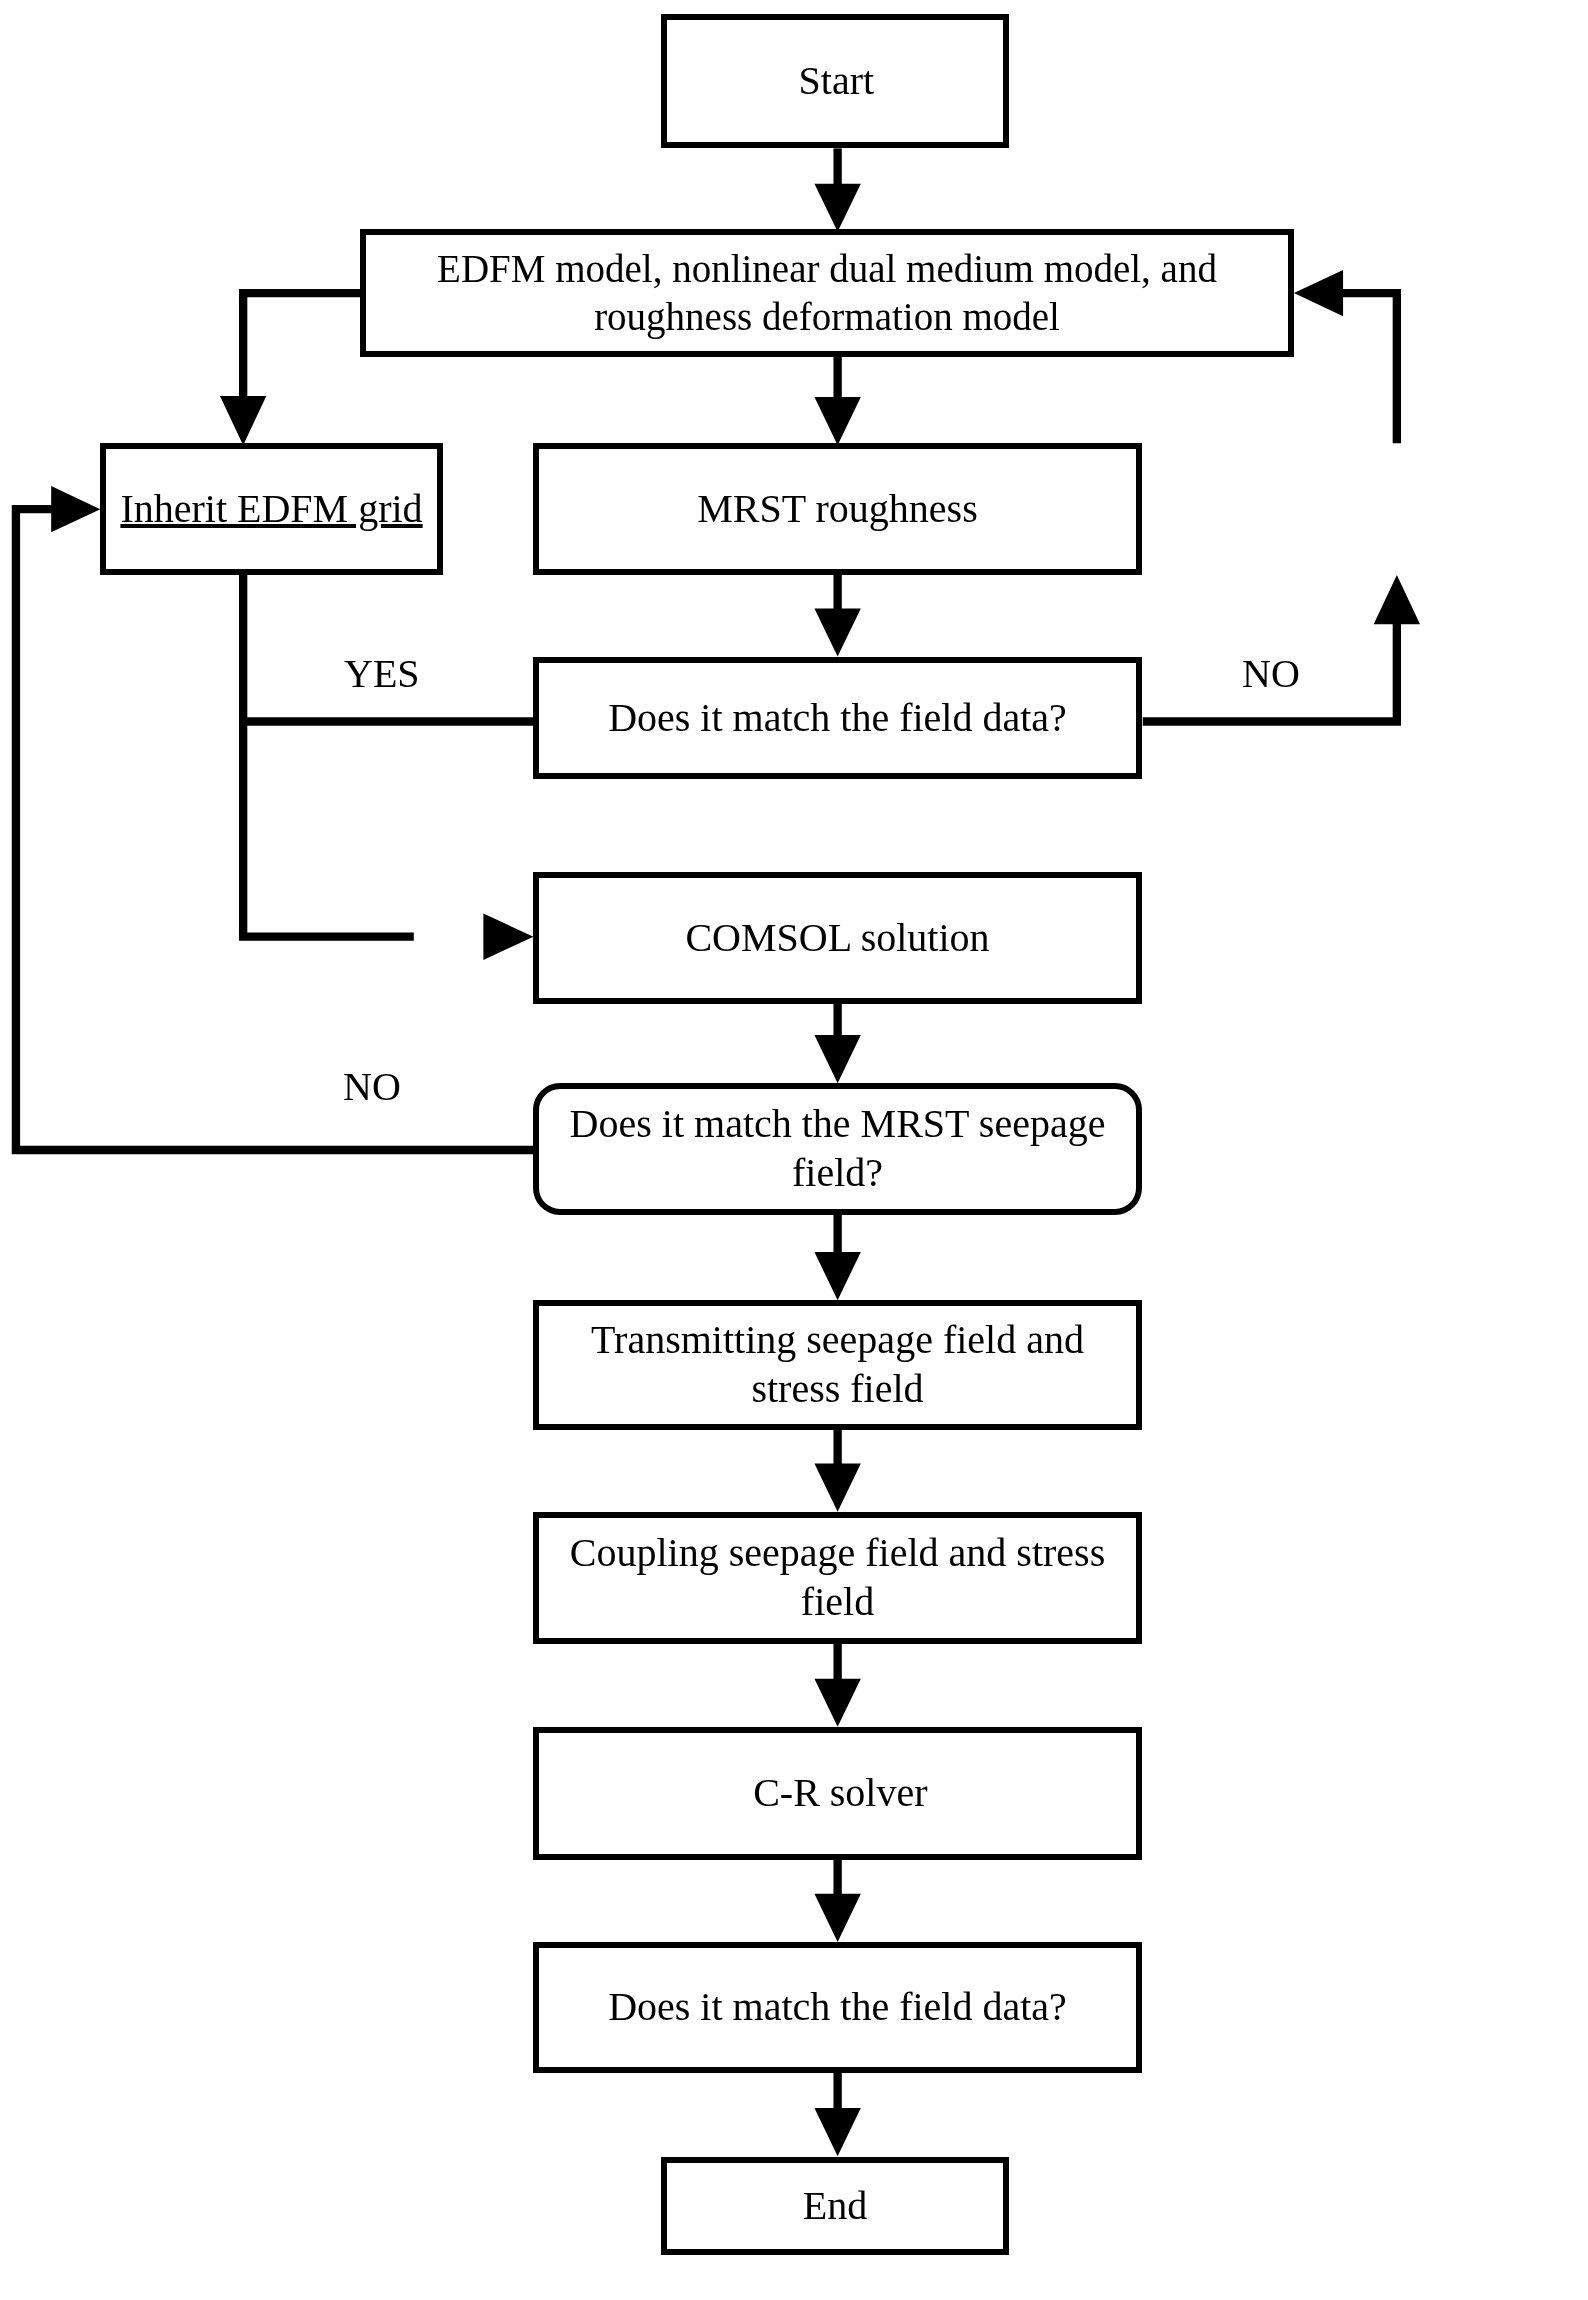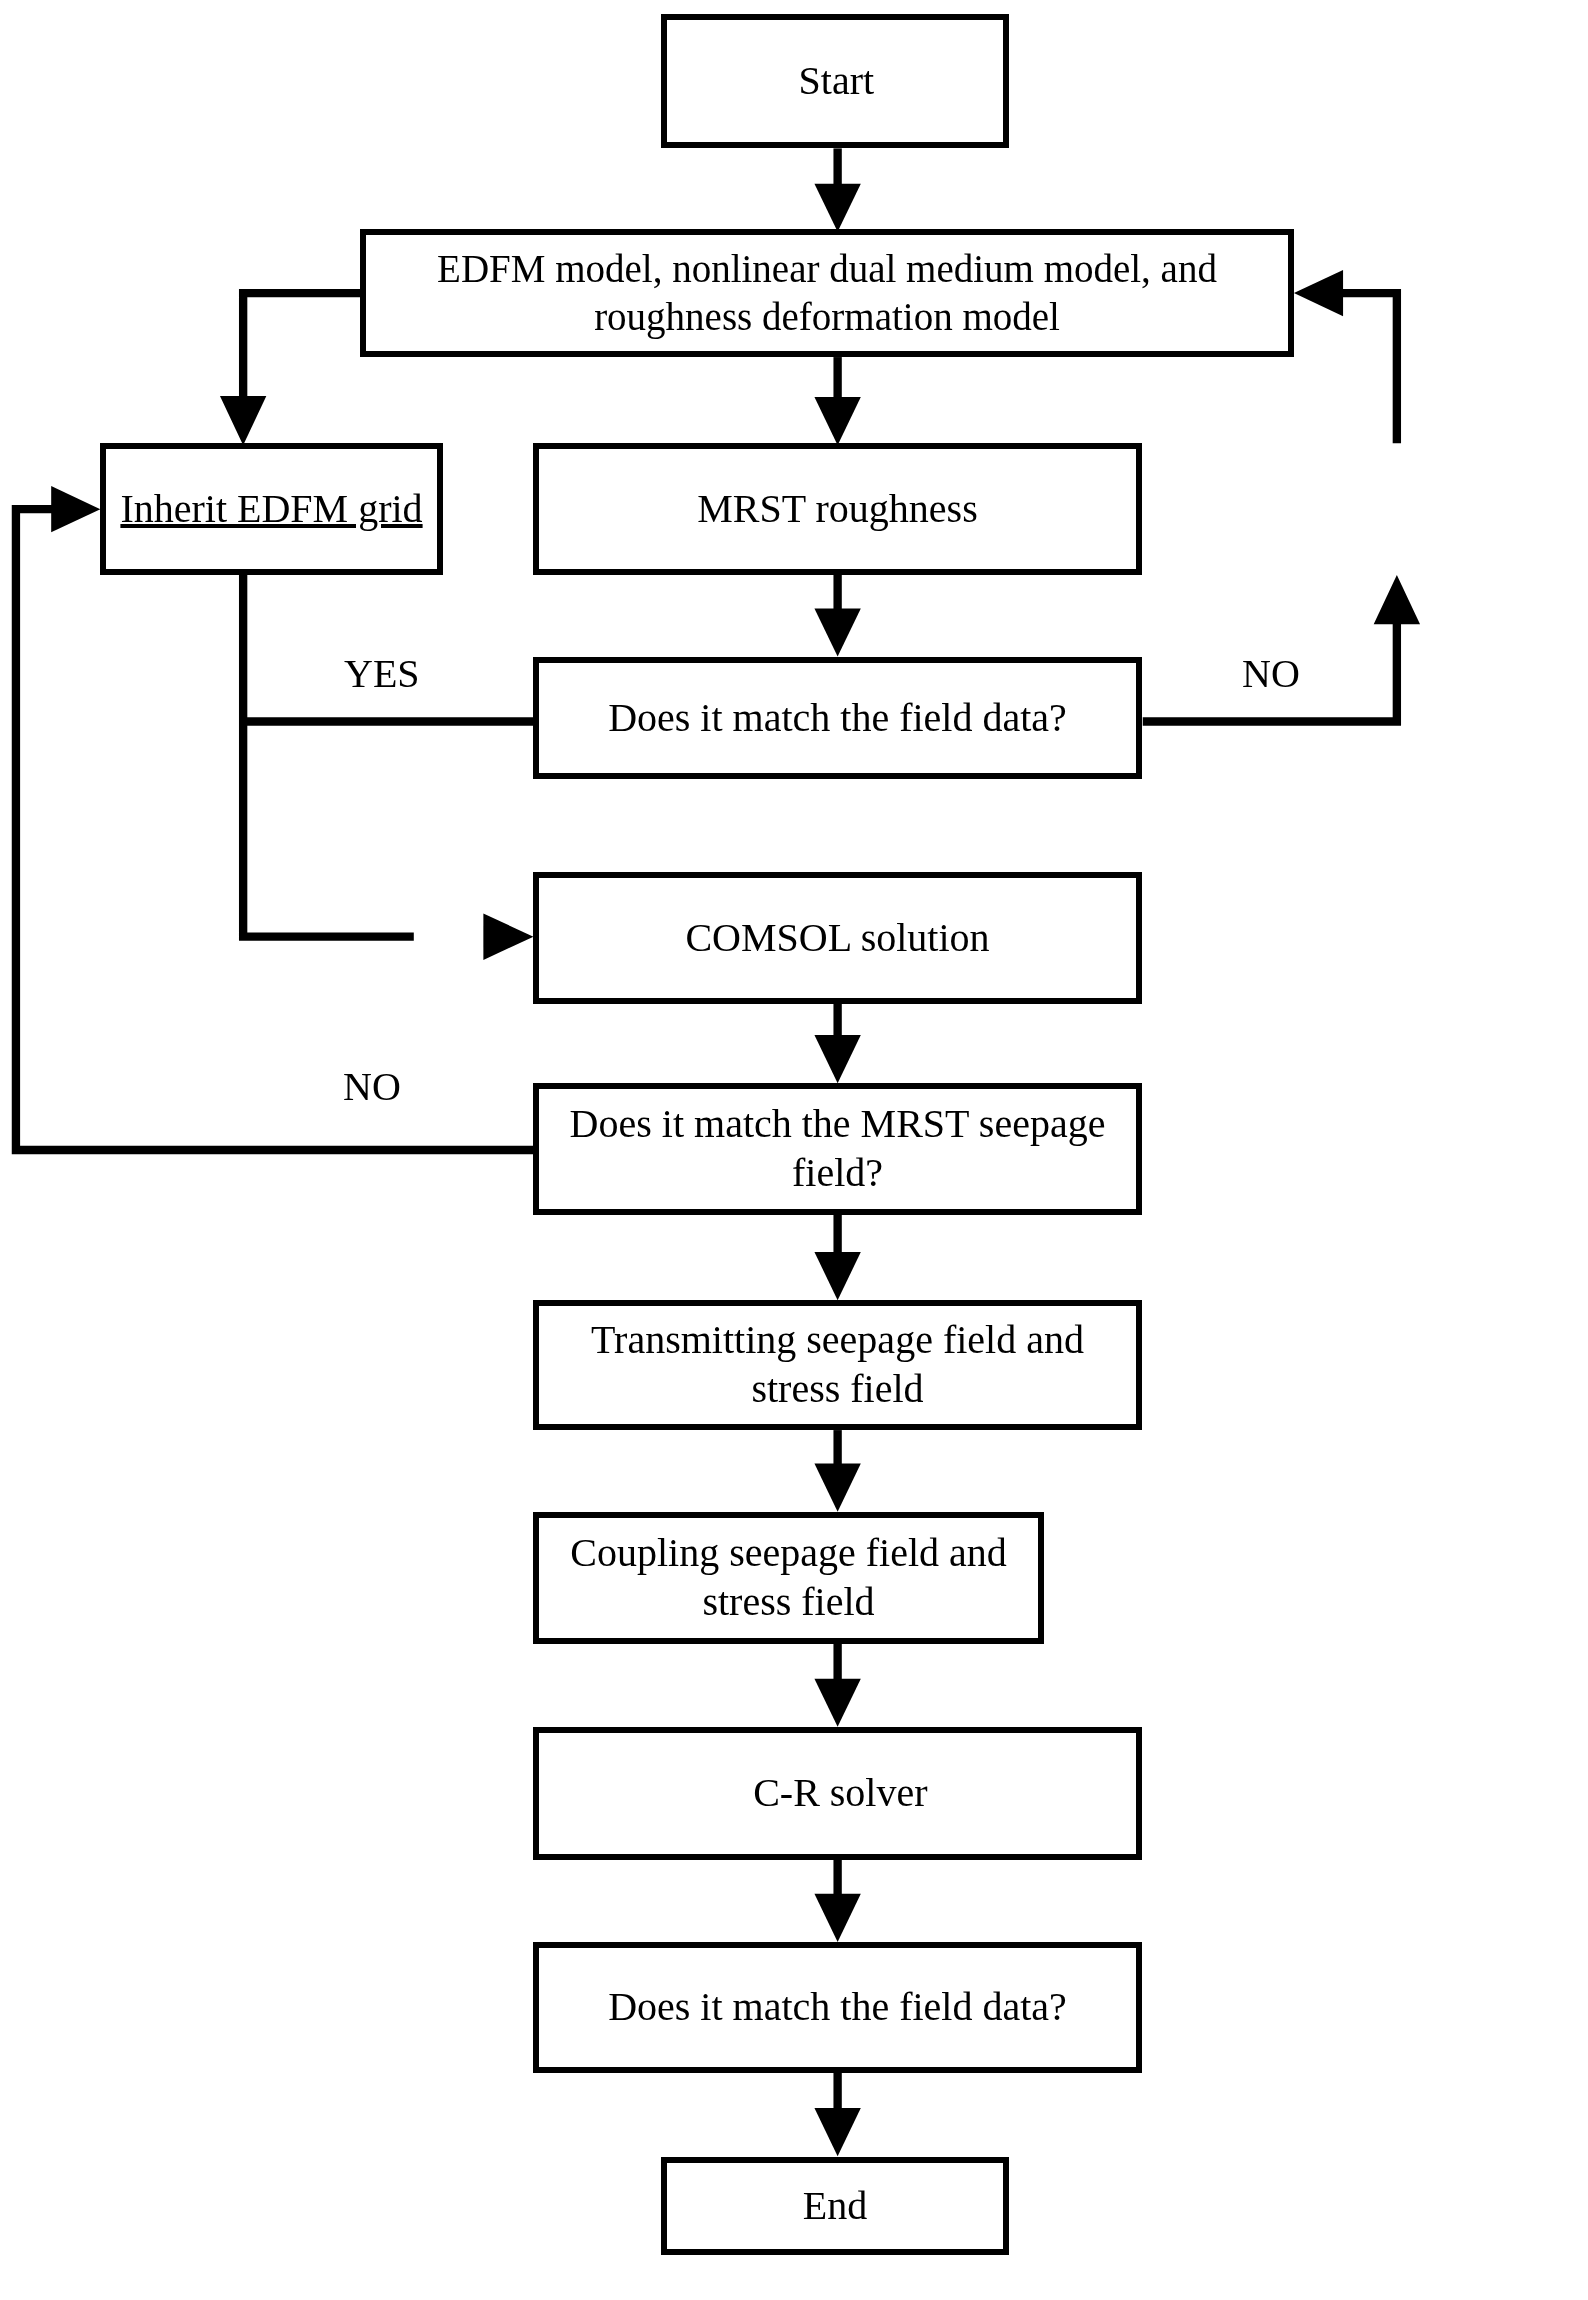--- a/index.html
+++ b/index.html
@@ -121,29 +121,29 @@
 
 
   <div class="node" style="left:533px; top:657px; width:609px; height:122px;">
     <span>Does it match the field data?</span>
   </div>
 
   <div class="node" style="left:533px; top:872px; width:609px; height:132px;">
     <span>COMSOL solution</span>
   </div>
 
-  <div class="node" style="left:533px; top:1083px; width:609px; height:132px;">
+  <div class="node" style="left:533px; top:1083px; width:609px; height:132px;border-radius:27px;">
     <span>Does it match the MRST seepage field?</span>
   </div>
 
   <div class="node" style="left:533px; top:1300px; width:609px; height:130px;justify-content:flex-end;">
     <span>Transmitting seepage field and stress field</span>
   </div>
 
-  <div class="node" style="left:533px; top:1512px; width:511px; height:132px;">
+  <div class="node" style="left:533px; top:1512px; width:609px; height:132px;">
     <span>Coupling seepage field and stress field</span>
   </div>
 
   <div class="node" style="left:533px; top:1727px; width:609px; height:133px;padding-left:15px;">
     <span>C-R solver</span>
   </div>
 
   <div class="node" style="left:533px; top:1942px; width:609px; height:131px;">
     <span>Does it match the field data?</span>
   </div>

